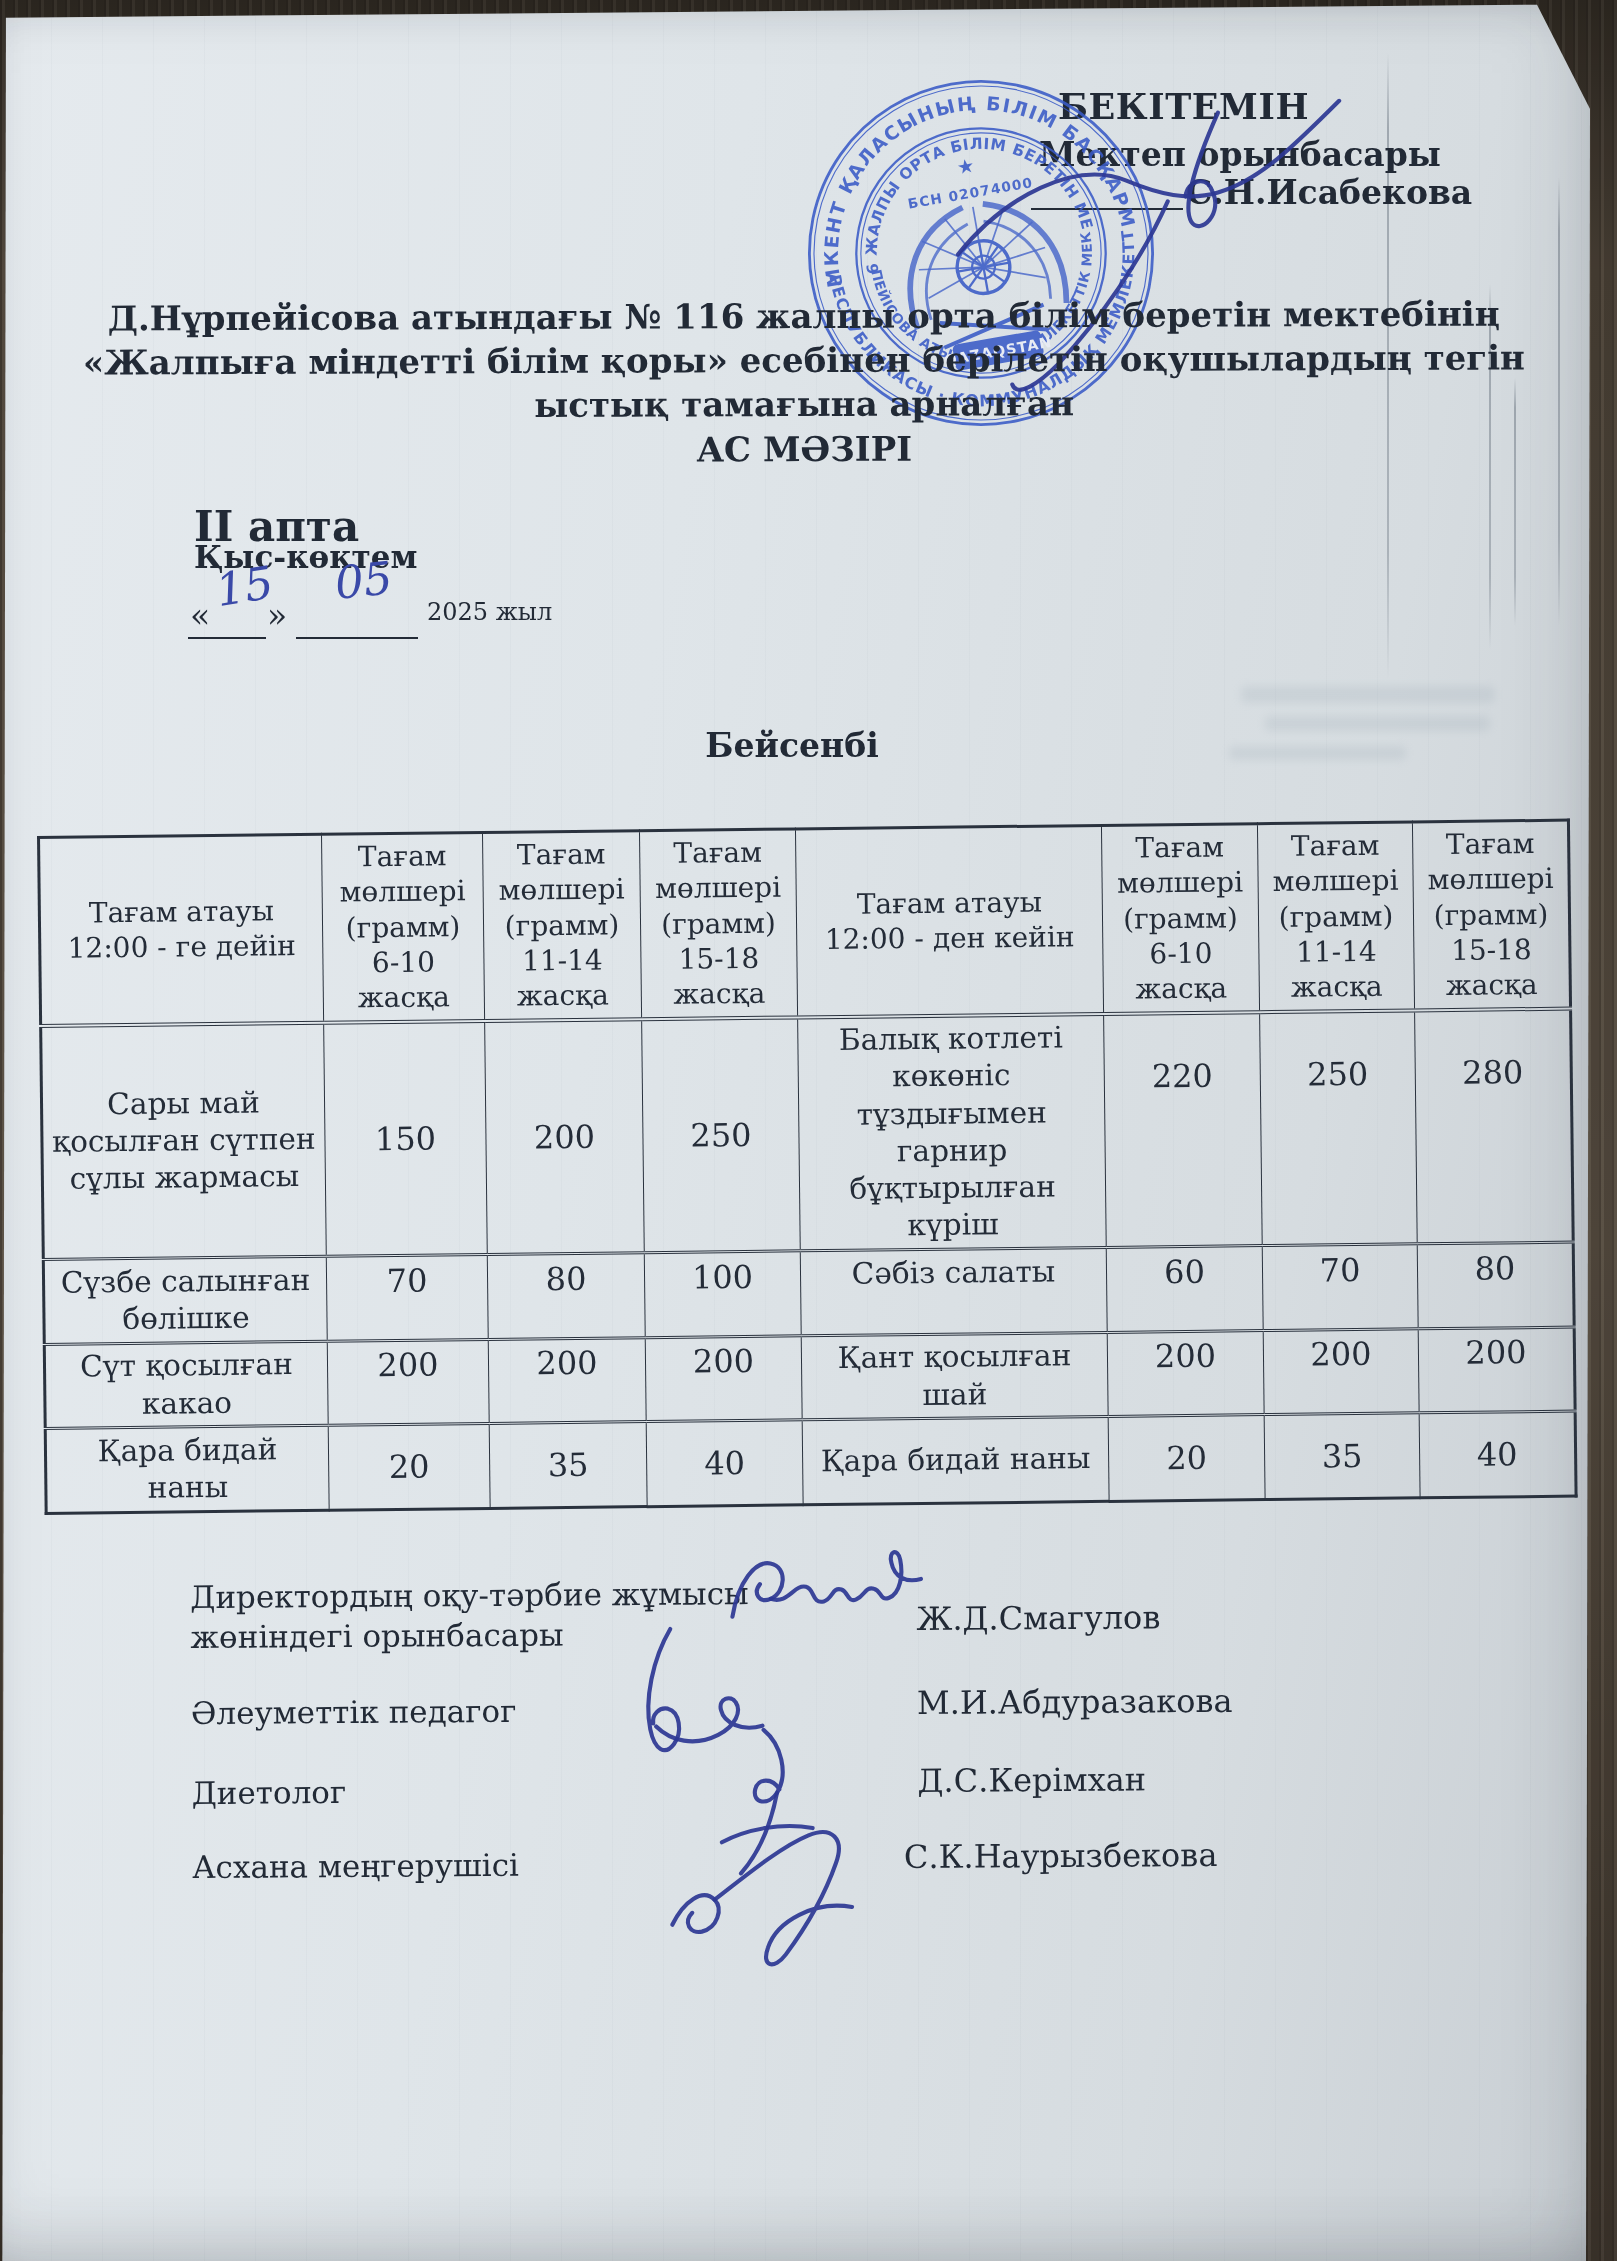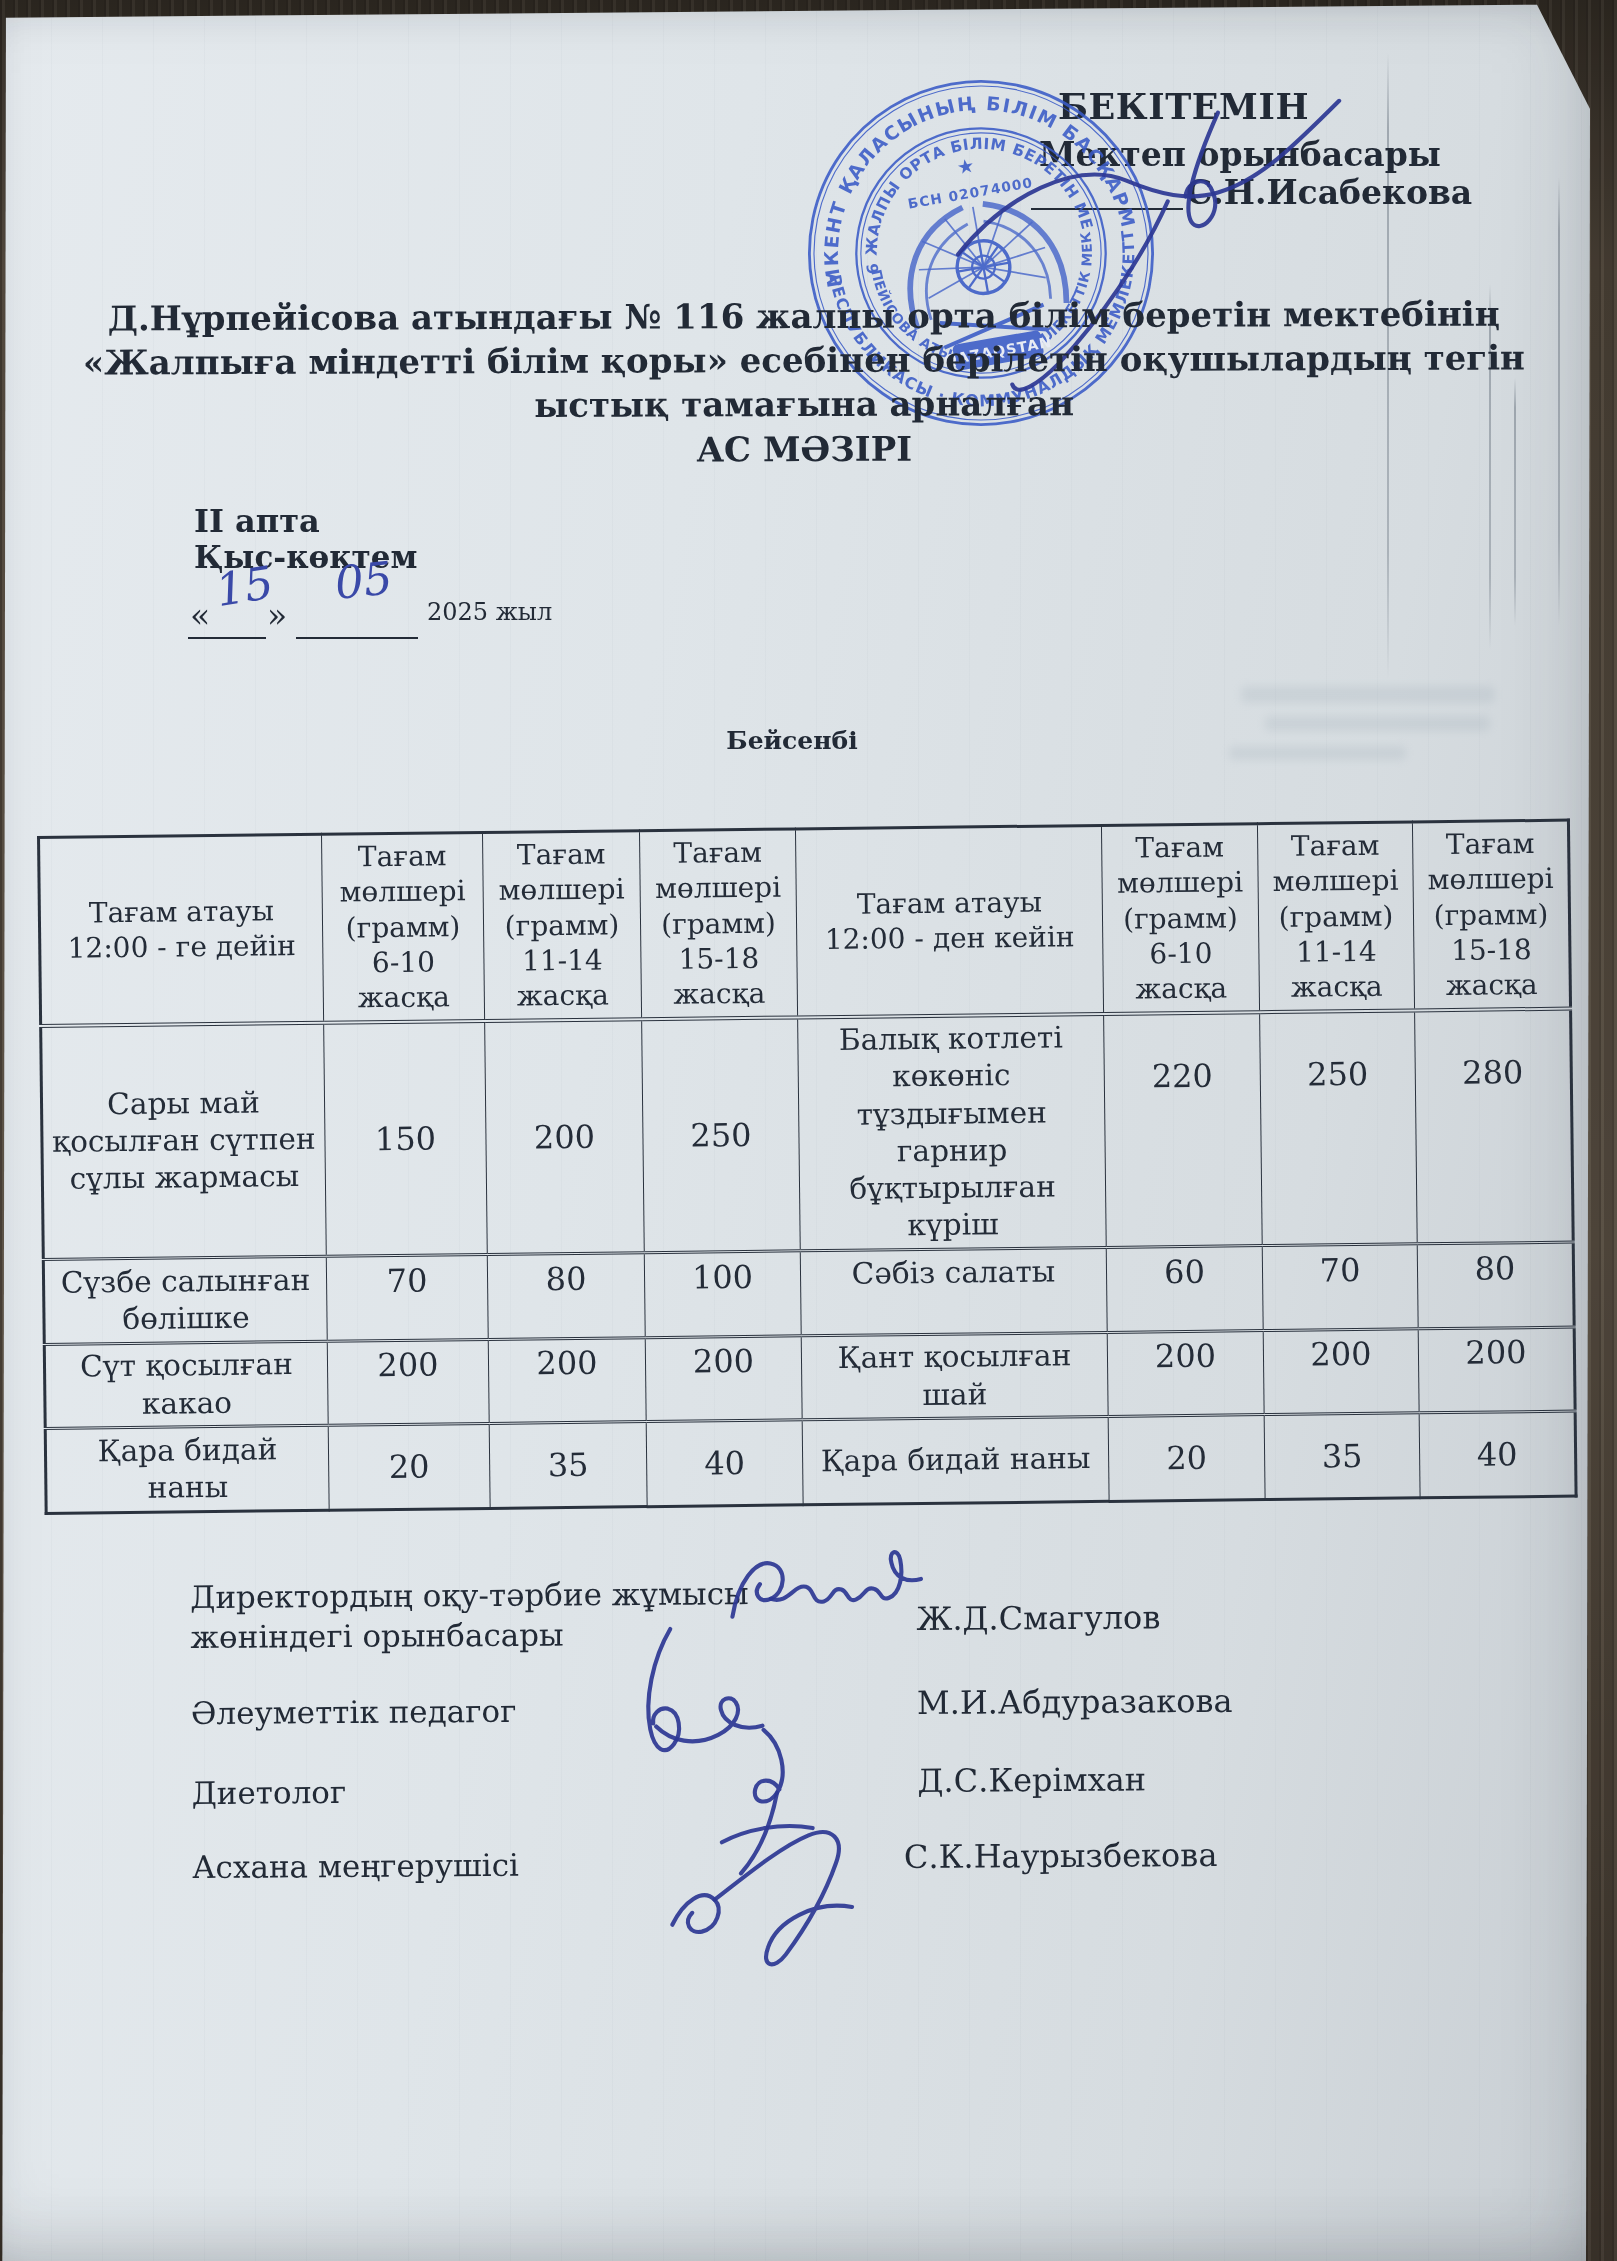--- a/index.html
+++ b/index.html
@@ -112,32 +112,32 @@
     <path d="M 475,210 C 430,310 360,410 290,485 C 255,520 220,542 212,520"></path>
   </svg>
 
   <div class="abs b" style="left:71px;top:294px;width:1466px;text-align:center;font-size:34px;line-height:44px;transform:rotate(-0.2deg);">
     <div>Д.Нұрпейісова атындағы № 116 жалпы орта білім беретін мектебінің</div>
     <div>«Жалпыға міндетті білім қоры» есебінен берілетін оқушылардың тегін</div>
     <div>ыстық тамағына арналған</div>
     <div style="margin-top:1.2px;">АС МӘЗІРІ</div>
   </div>
 
-  <div class="abs b" style="left:194px;top:502px;font-size:32px;">ІІ апта</div>
+  <div class="abs b" style="left:194px;top:502px;font-size:42px;">ІІ апта</div>
   <div class="abs b" style="left:194px;top:539px;font-size:31px;">Қыс-көктем</div>
 
   <div class="abs" style="left:190px;top:596px;font-size:33px;">«</div>
   <div class="abs hw" style="left:216px;top:560px;font-size:45px;transform:rotate(-9deg);">15</div>
   <div class="abs" style="left:267px;top:596px;font-size:33px;">»</div>
   <div class="uline" style="left:188px;top:637px;width:78px;"></div>
   <div class="abs hw" style="left:335px;top:554px;font-size:45px;transform:rotate(-6deg);">05</div>
   <div class="uline" style="left:296px;top:637px;width:122px;"></div>
   <div class="abs" style="left:427px;top:598px;font-size:24px;">2025 жыл</div>
 
-  <div class="abs b" style="left:0;top:726px;width:1584px;text-align:center;font-size:25px;">Бейсенбі</div>
+  <div class="abs b" style="left:0;top:726px;width:1584px;text-align:center;font-size:33px;">Бейсенбі</div>
 
   <div class="abs" style="left:37px;top:836px;transform:rotate(-0.65deg);transform-origin:0 0;">
     <table>
       <colgroup>
         <col style="width:283px">
           <col style="width:161px">
           <col style="width:157px">
           <col style="width:156px">
         <col style="width:306px">
           <col style="width:156px">

